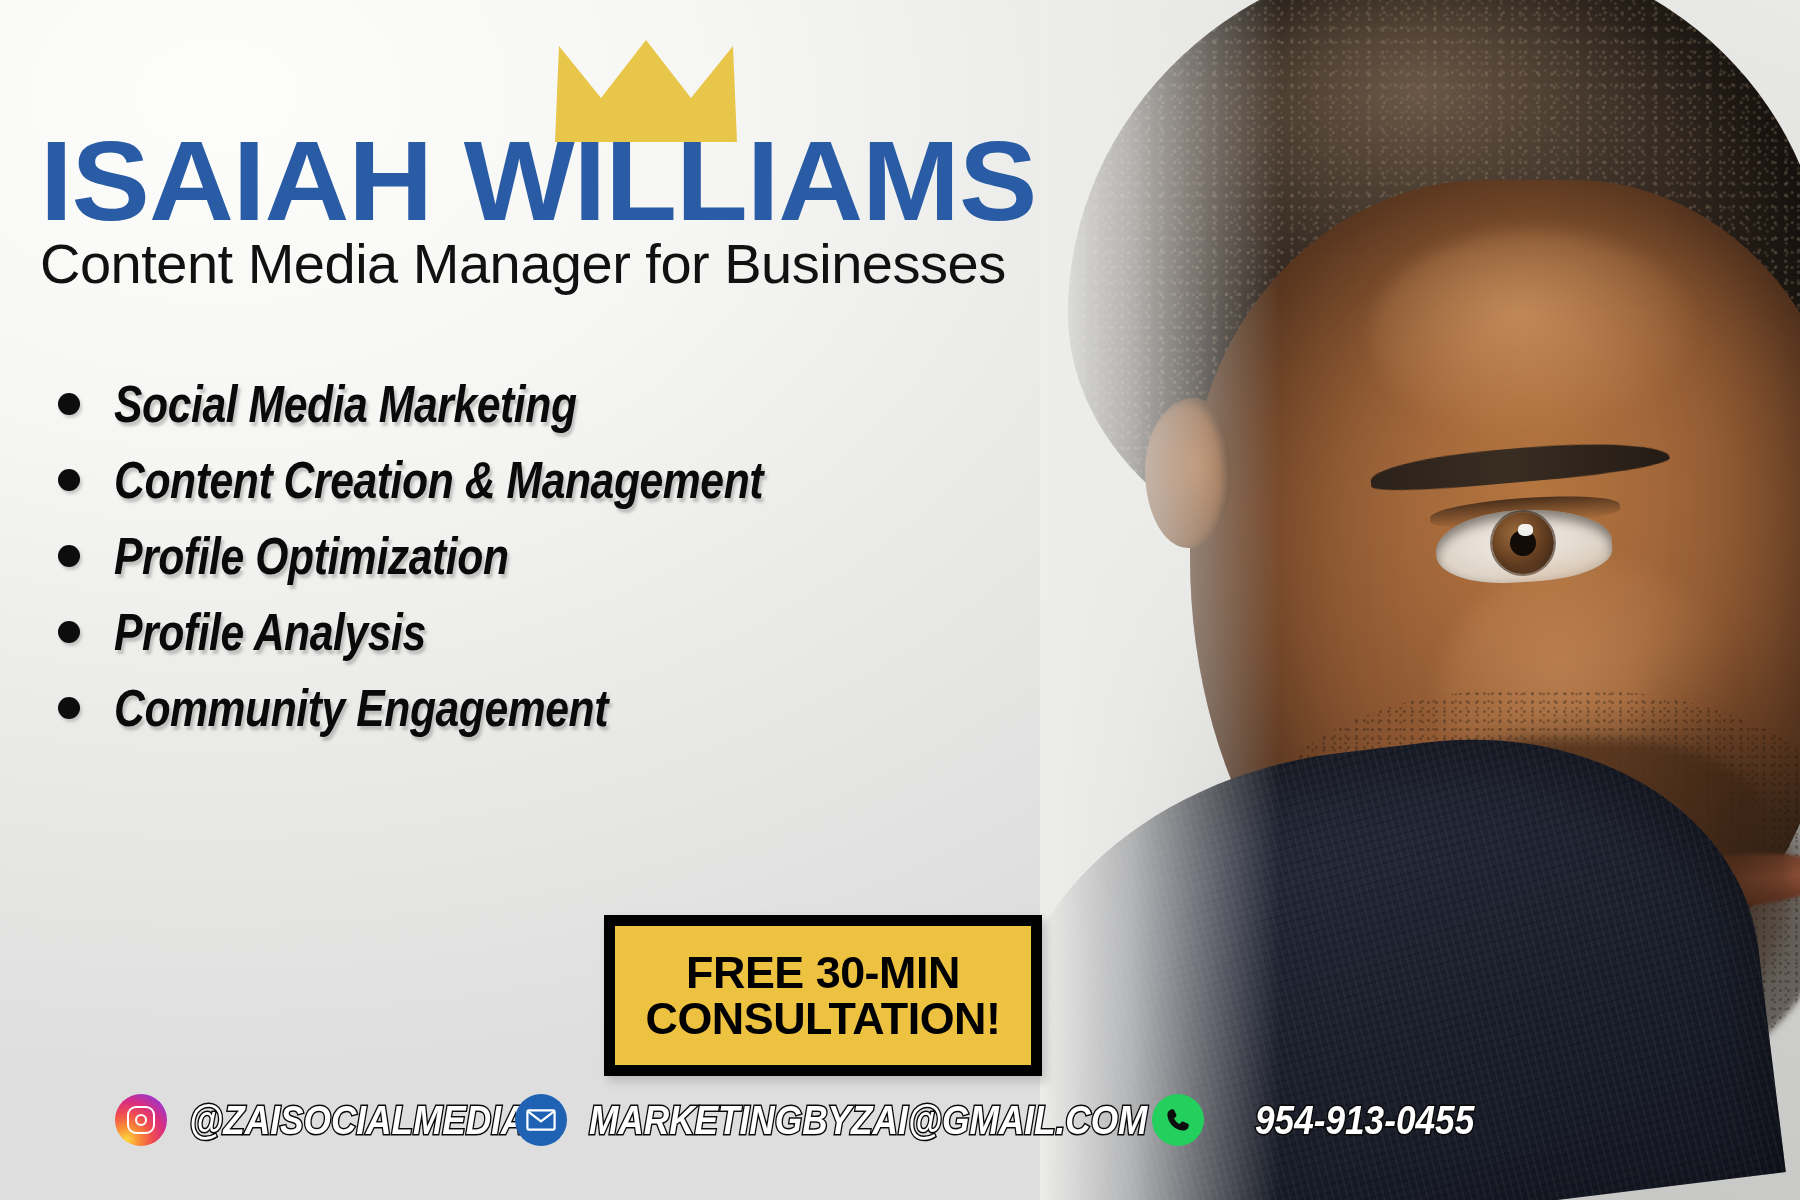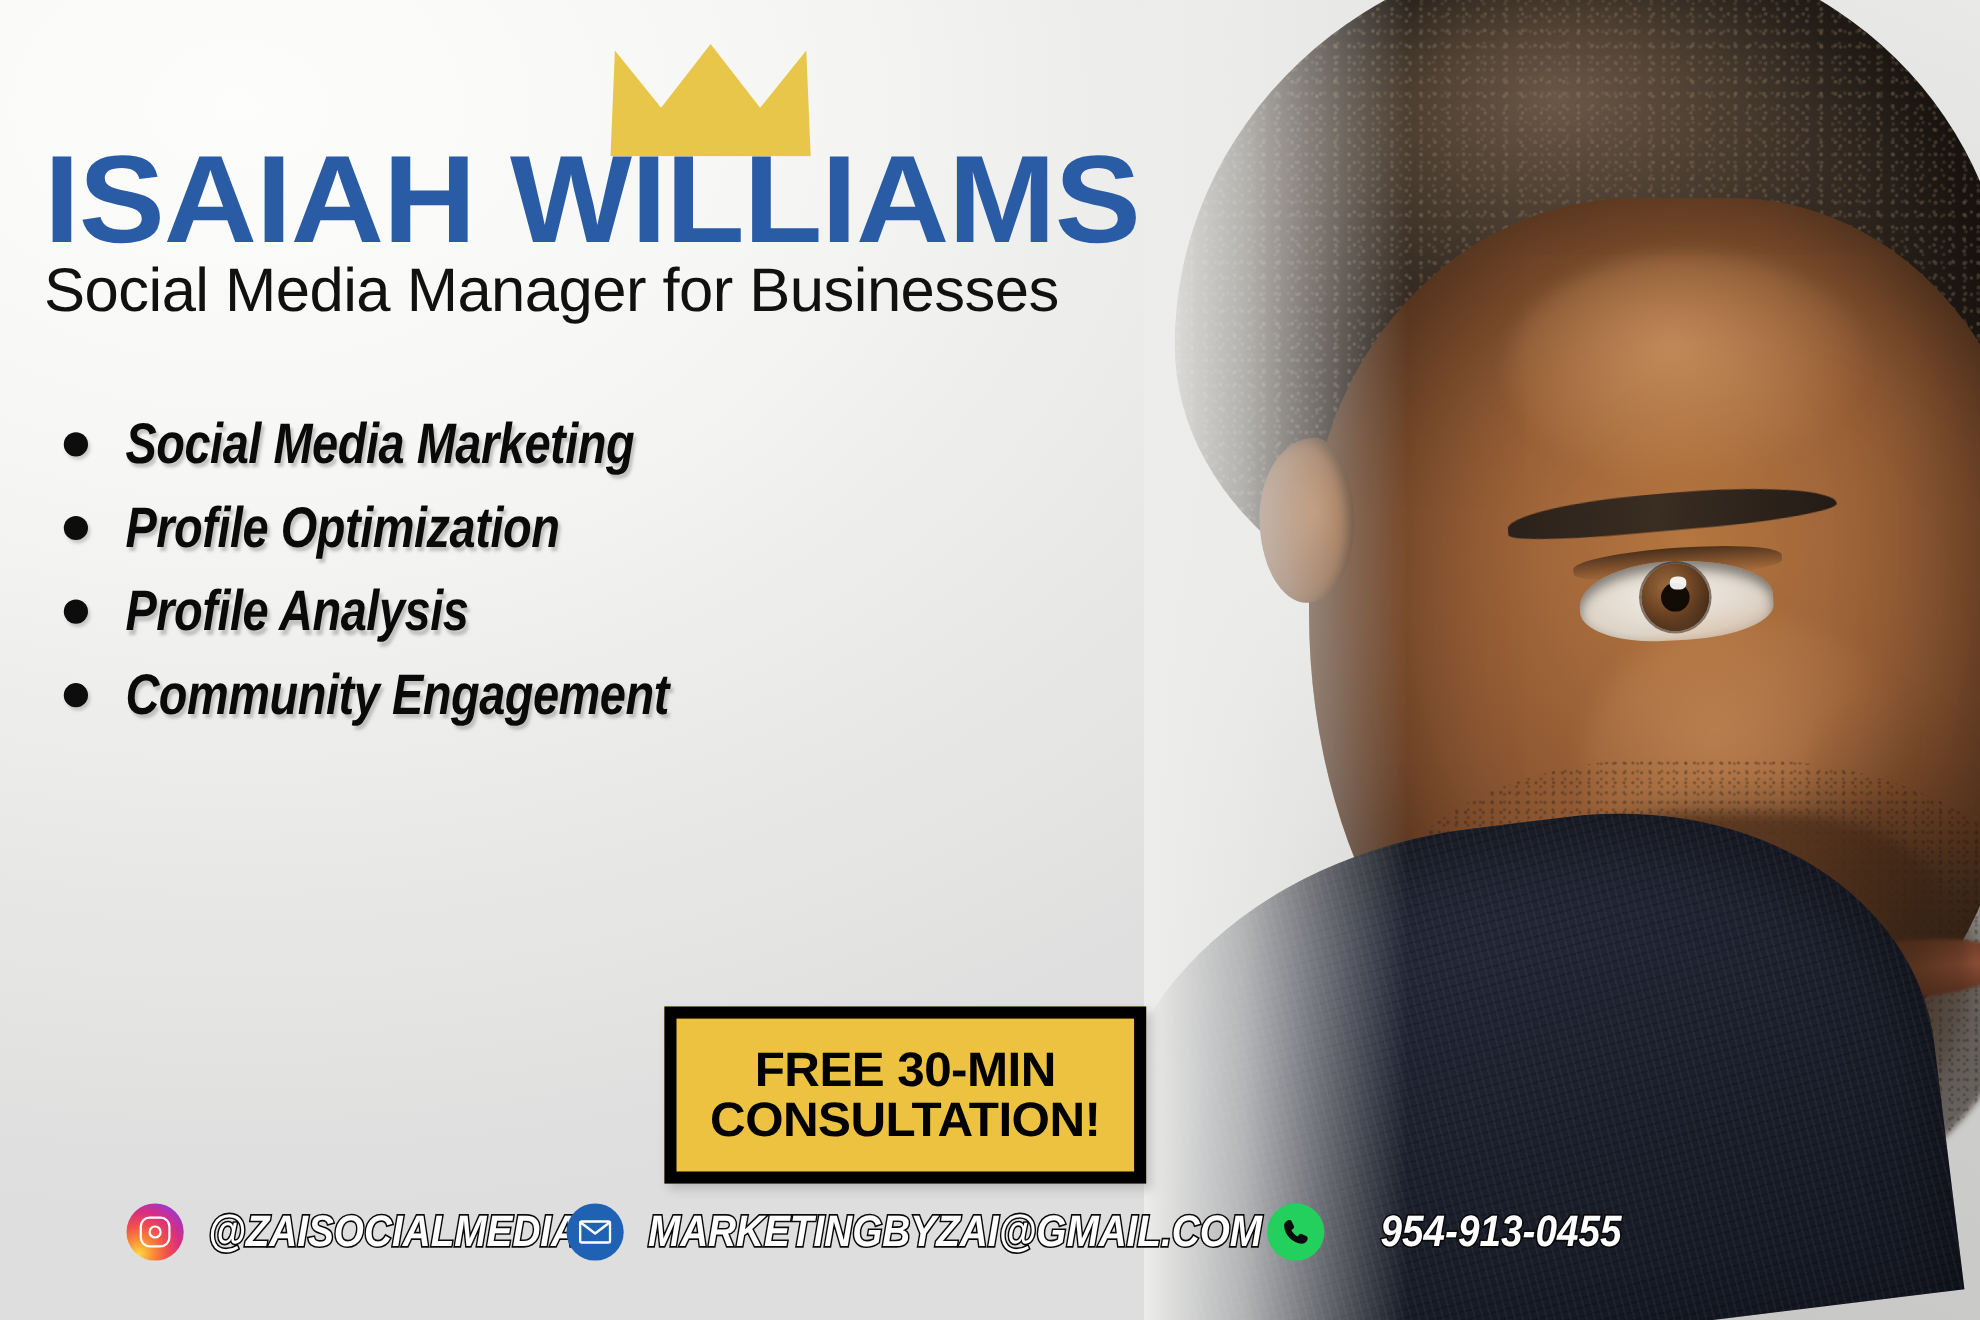--- a/index.html
+++ b/index.html
@@ -339,26 +339,30 @@
     <div class="feather"></div>
   </div>
 
   <div id="crown">
     <svg viewBox="0 0 186 104" xmlns="http://www.w3.org/2000/svg" aria-hidden="true">
       <path d="M2 104 L6 8 L48 60 L93 2 L138 60 L180 8 L184 104 Z" fill="#e8c64a"></path>
     </svg>
   </div>
 
   <div id="name">ISAIAH WILLIAMS</div>
-  <div id="tagline">Social Media Manager for Businesses</div>
+  <div id="tagline">Content Media Manager for Businesses</div>
 
   <ul id="services">
     <li>
       <span class="dot"></span>
       <span class="txt">Social Media Marketing</span>
+    </li>
+    <li>
+      <span class="dot"></span>
+      <span class="txt">Content Creation &amp; Management</span>
     </li>
     <li>
       <span class="dot"></span>
       <span class="txt">Profile Optimization</span>
     </li>
     <li>
       <span class="dot"></span>
       <span class="txt">Profile Analysis</span>
     </li>
     <li>

